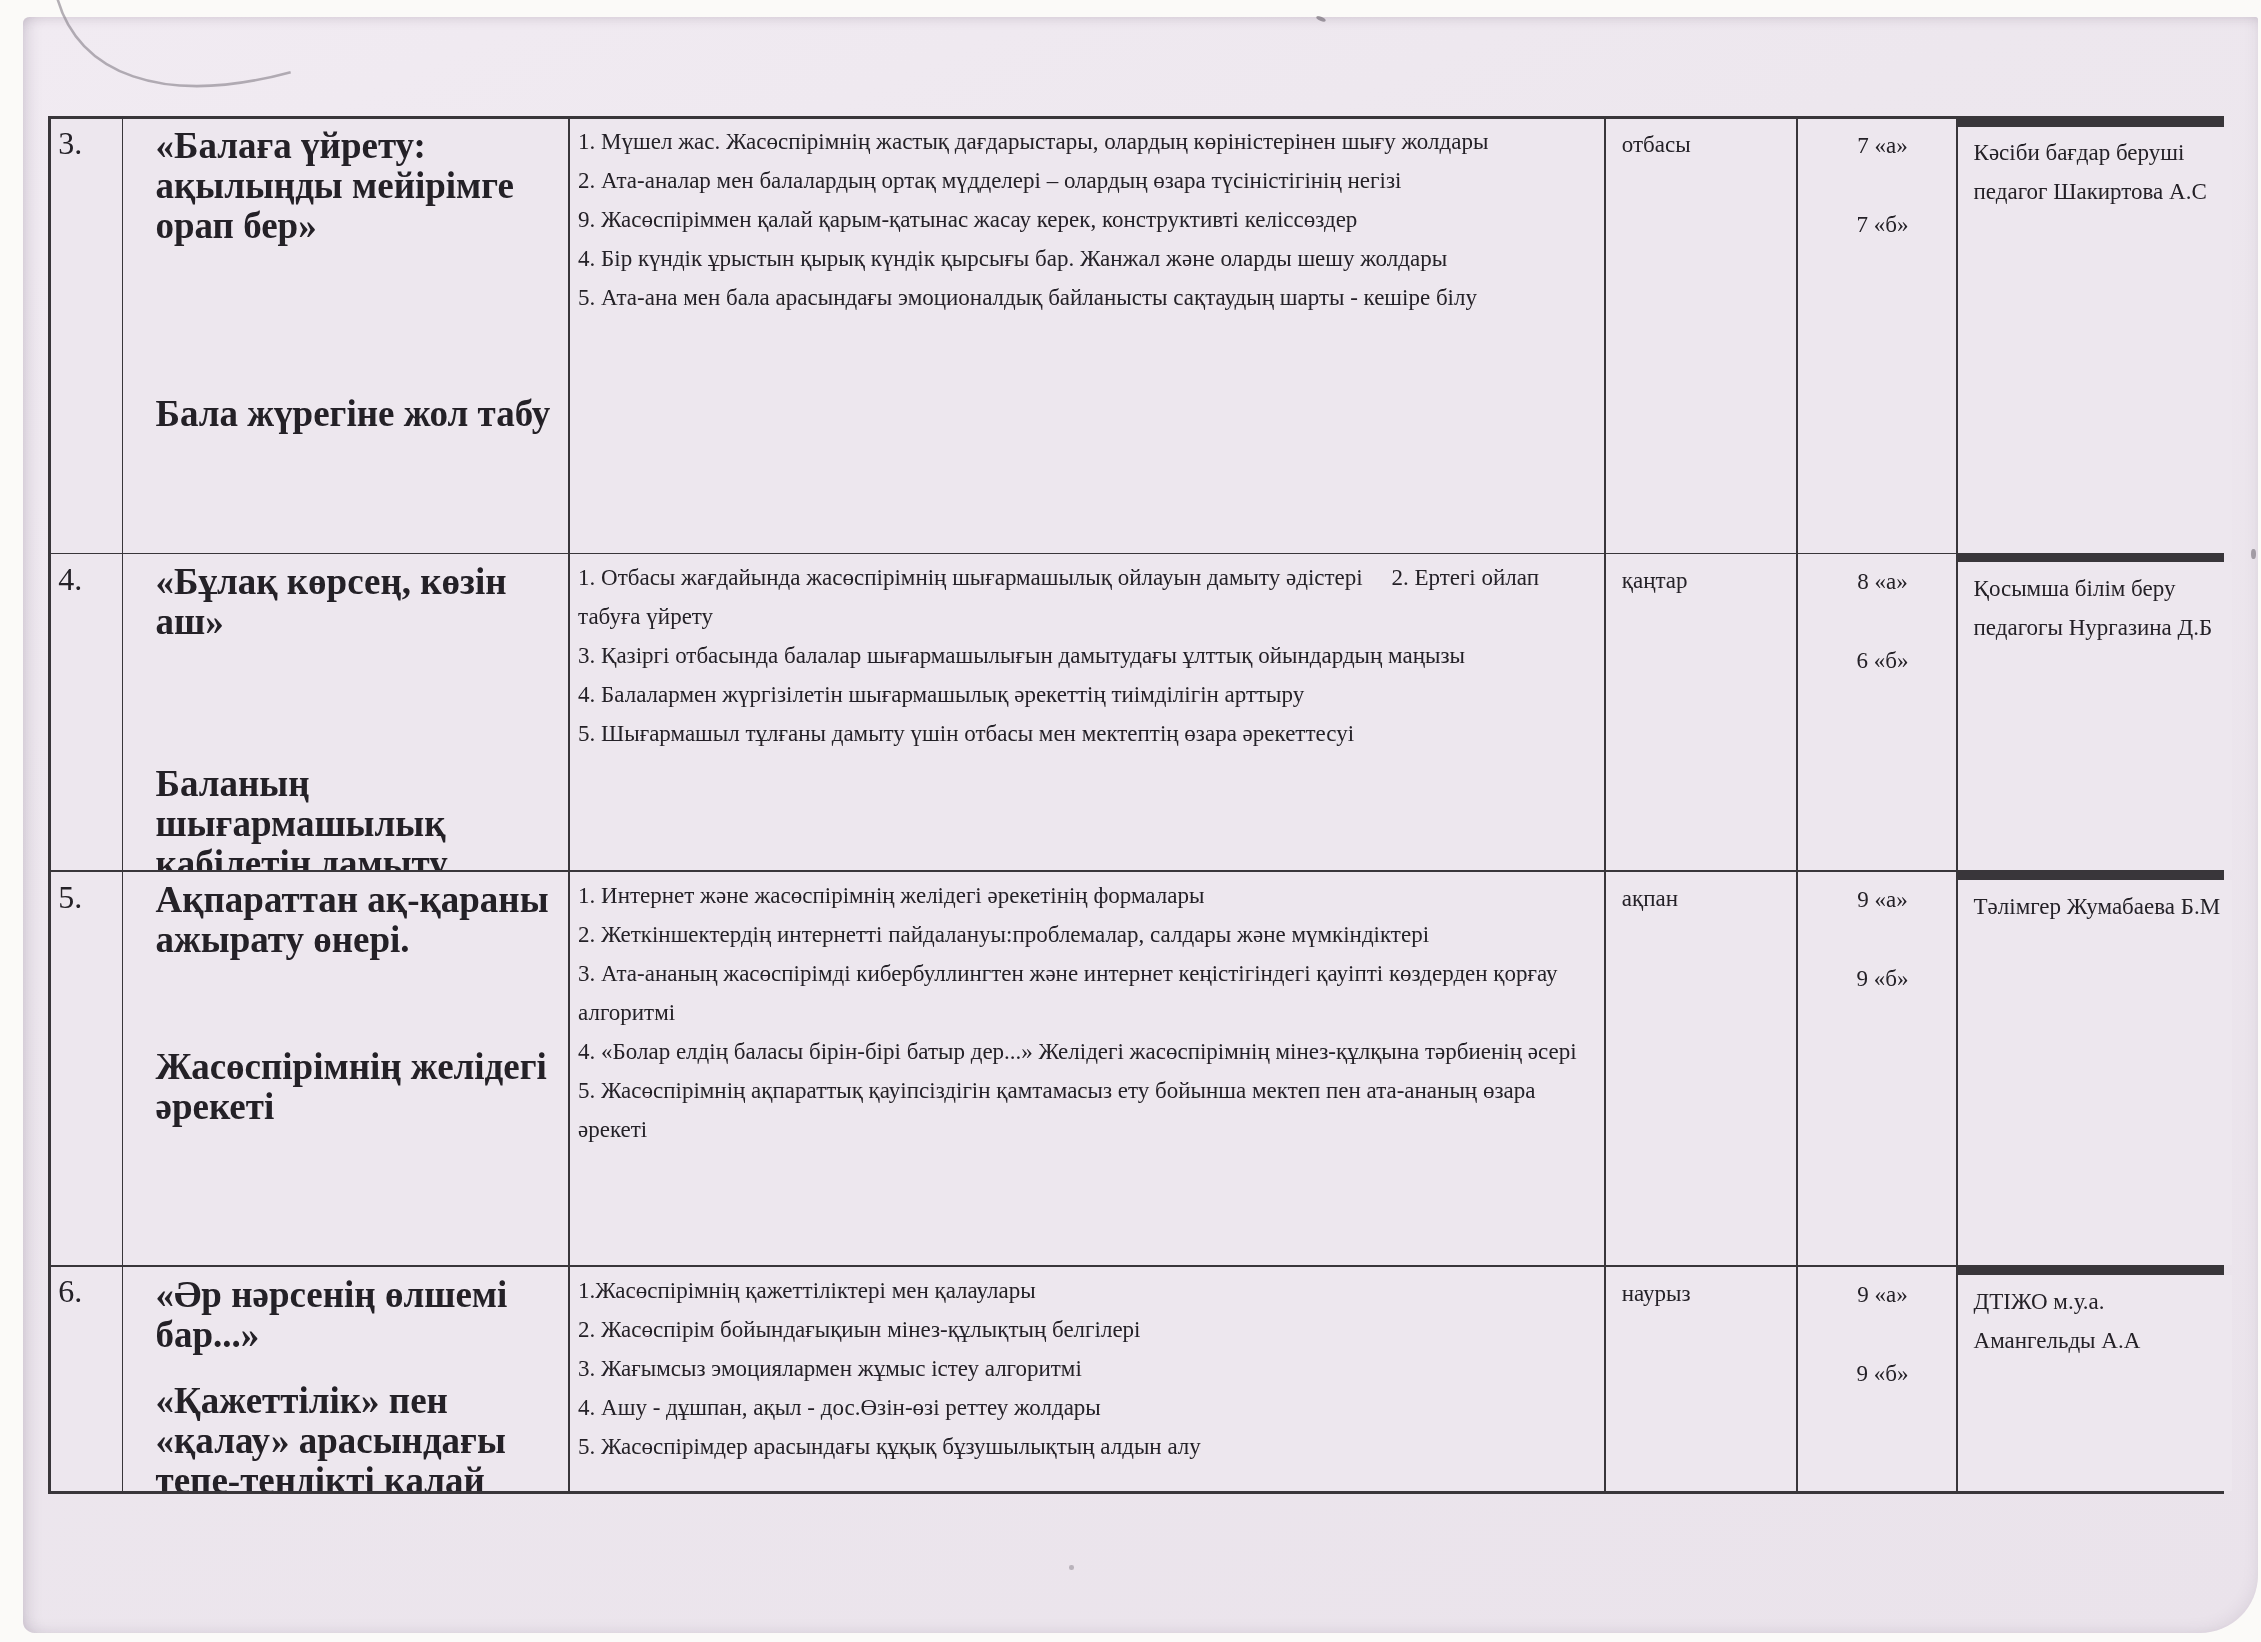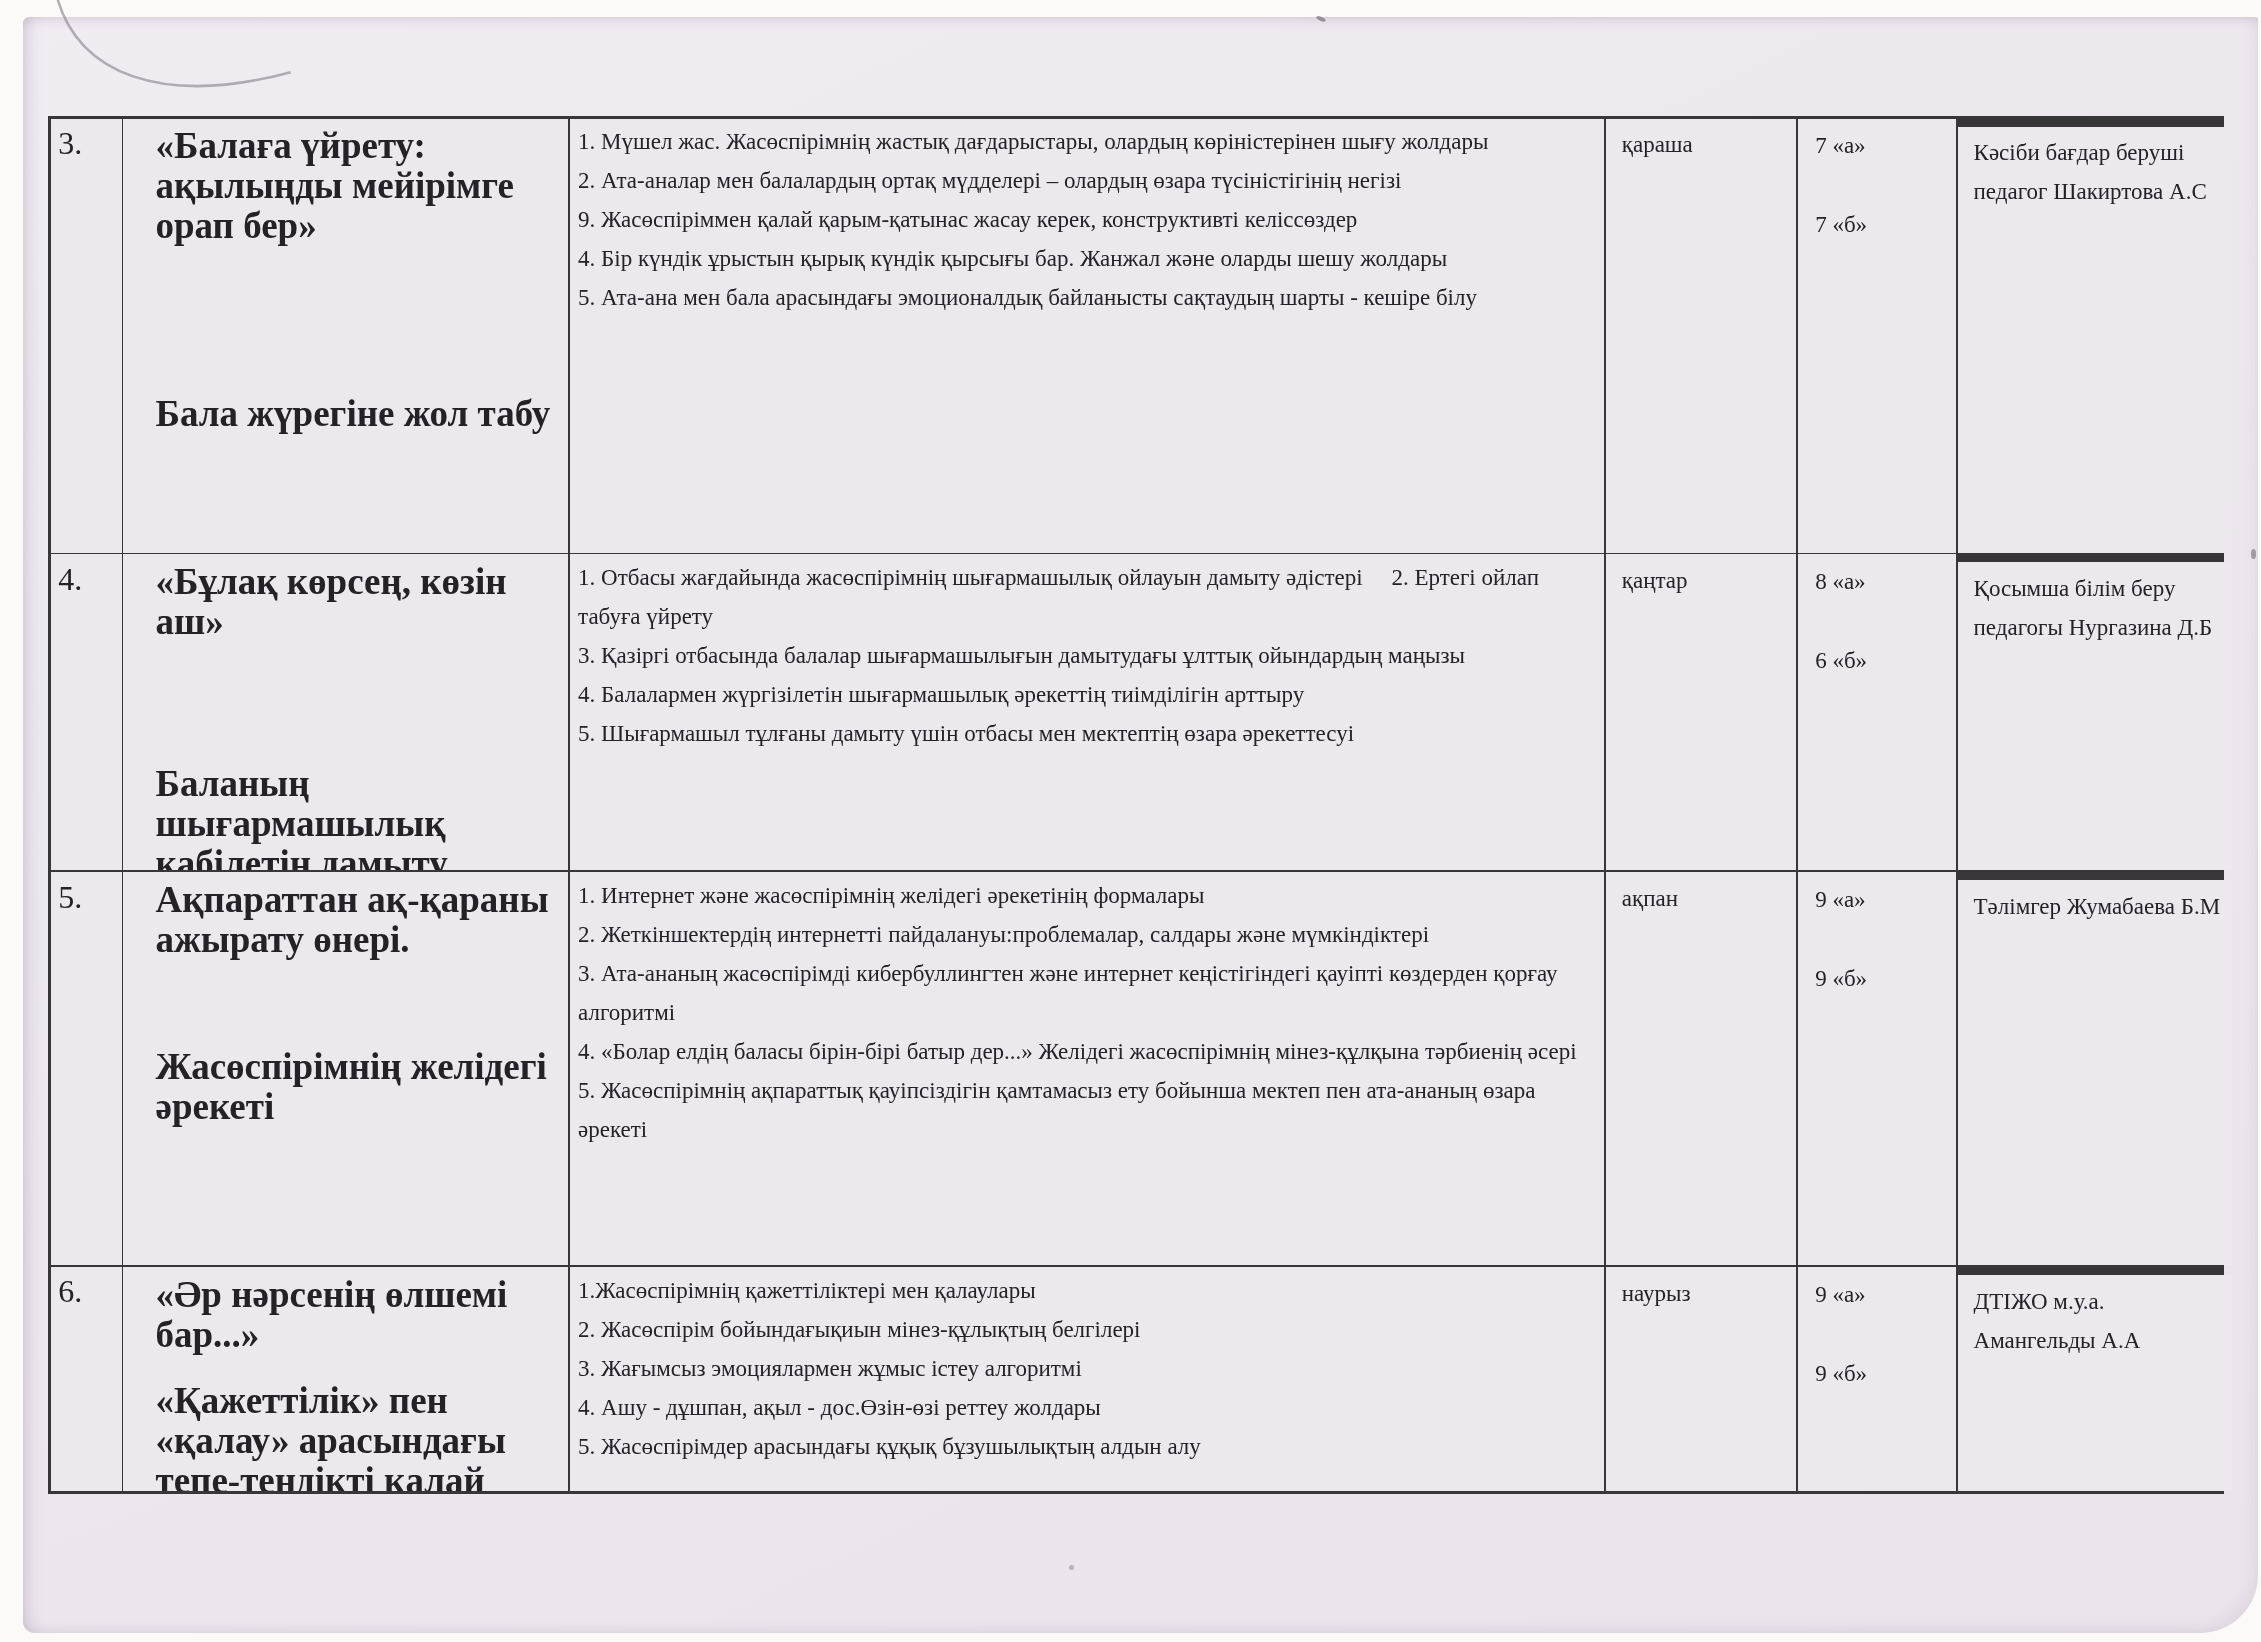--- a/index.html
+++ b/index.html
@@ -77,21 +77,21 @@
   .r0 .topic-subtitle { margin-top: 148px; }
   .r1 .topic-subtitle { margin-top: 122px; }
   .r2 .topic-subtitle { margin-top: 87px; }
   .r3 .topic-subtitle { margin-top: 26px;  }
   .cell.content {
     padding: 3.9px 19.3px 3.9px 7.7px;
     line-height: 39px;
   }
   .content-item { white-space: pre-wrap; }
   .cell.month  { padding: 6.4px 6.4px 0 15.5px; }
-  .cell.classes { padding: 7.7px 6.4px 0 17px; }
+  .cell.classes { padding: 7.7px 6.4px 0 17px; text-align: center; }
   .class-label + .class-label { margin-top: 40px; }
   .cell.person { padding: 6.4px 11.6px 0 15.5px; margin-top: 8px; }
 </style>
 </head>
 <body>
 
 <div class="page">
   <div class="paper"></div>
 
   <svg class="fold-svg" width="271" height="142" viewBox="0 0 420 220">
@@ -109,21 +109,21 @@
       <div class="topic-title">«Балаға үйрету: ақылыңды мейірімге орап бер»</div>
       <div class="topic-subtitle">Бала жүрегіне жол табу</div>
     </div>
     <div class="cell content r0">
       <div class="content-item">1. Мүшел жас. Жасөспірімнің жастық дағдарыстары, олардың көріністерінен шығу жолдары</div>
       <div class="content-item">2. Ата-аналар мен балалардың ортақ мүдделері – олардың өзара түсіністігінің негізі</div>
       <div class="content-item">9. Жасөспіріммен қалай қарым-қатынас жасау керек, конструктивті келіссөздер</div>
       <div class="content-item">4. Бір күндік ұрыстын қырық күндік қырсығы бар. Жанжал және оларды шешу жолдары</div>
       <div class="content-item">5. Ата-ана мен бала арасындағы эмоционалдық байланысты сақтаудың шарты - кешіре білу</div>
     </div>
-    <div class="cell month r0">қараша</div>
+    <div class="cell month r0">отбасы</div>
     <div class="cell classes r0">
       <div class="class-label">7 «а»</div>
       <div class="class-label">7 «б»</div>
     </div>
     <div class="cell person r0">Кәсіби бағдар беруші педагог Шакиртова А.С</div>
 
     <div class="cell num r1">4.</div>
     <div class="cell topic r1">
       <div class="topic-title">«Бұлақ көрсең, көзін аш»</div>
       <div class="topic-subtitle">Баланың шығармашылық қабілетін дамыту</div>

